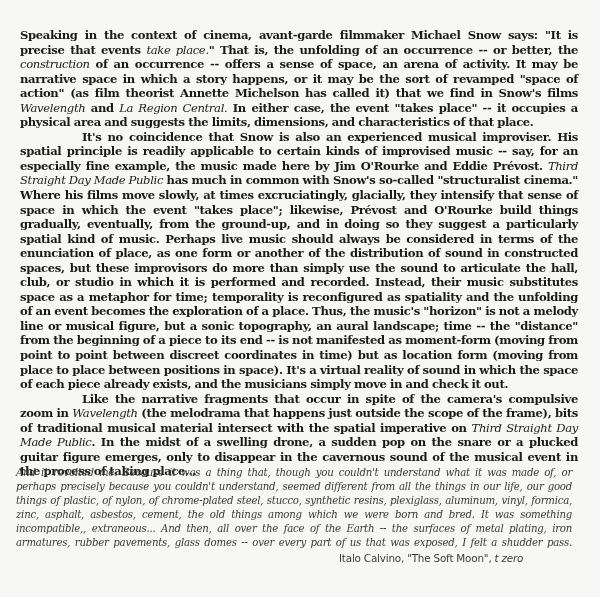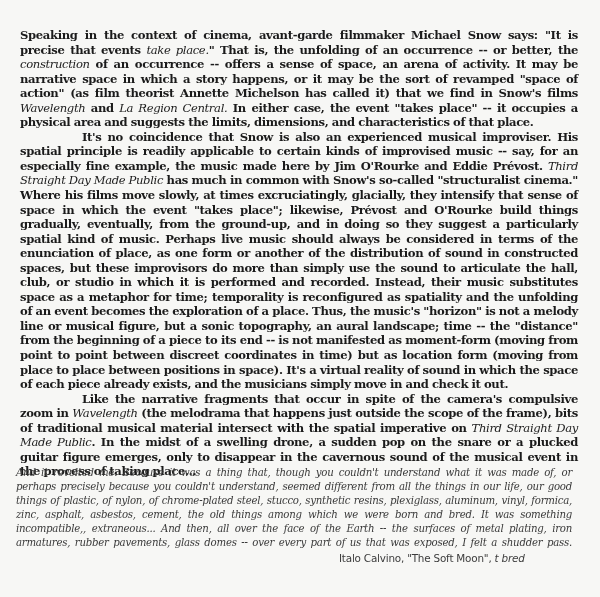--- a/index.html
+++ b/index.html
@@ -79,15 +79,15 @@
     <p><span>Speaking in the context of cinema, avant-garde filmmaker Michael Snow  says: "It  is precise that events </span><em>take place.</em><span>" That is, the unfolding of an occurrence -- or  better, the </span><em>construction</em><span> of an occurrence -- offers a sense of space, an arena of activity. It may be narrative space in which a story happens, or it may be the sort of revamped "space of action" (as film theorist Annette Michelson has called it) that we find in Snow's films </span><em>Wavelength</em><span> and </span><em>La Region Central.</em><span> In either case, the event "takes place" -- it occupies a physical area and suggests the limits, dimensions, and characteristics of that place.</span></p>
     <p class="indent"><span>It's no coincidence that Snow is also an experienced musical improviser. His spatial principle is readily applicable to certain kinds of improvised music -- say, for an especially fine example, the music made here by Jim O'Rourke and Eddie Prévost. </span><em>Third Straight Day Made Public</em><span> has much in common with Snow's so-called "structuralist cinema." Where his films move slowly, at times excruciatingly, glacially, they intensify that sense of space in which the event "takes place"; likewise, Prévost and O'Rourke build things gradually, eventually, from the ground-up, and in doing so they suggest a particularly spatial kind of music. Perhaps live music should always be considered in terms of the enunciation of place, as one form or another of the distribution of sound in constructed spaces, but these improvisors do more than simply use the sound to articulate the hall, club, or studio in which it is performed and recorded. Instead, their music substitutes space as a metaphor for time; temporality is reconfigured as spatiality and the unfolding of an event becomes the exploration of a place. Thus, the music's "horizon" is not a melody line or musical figure, but a sonic topography, an aural landscape; time -- the "distance" from the beginning of a piece to its end -- is not manifested as moment-form (moving from point to point between discreet coordinates in time) but as location form (moving from place to place between positions in space). It's a virtual reality of sound in which the space of each piece already exists, and the musicians simply move in and check it out.</span></p>
     <p class="indent"><span>Like the narrative fragments that occur in spite of the camera's compulsive zoom in </span><em>Wavelength</em><span> (the melodrama that happens just outside the scope of the frame), bits of traditional musical material intersect with the spatial imperative on  </span><em>Third Straight Day Made Public</em><span>. In the midst of a swelling drone, a sudden pop on the snare or a plucked guitar figure emerges, only to disappear in the cavernous sound of the musical event in the process of taking place...</span></p>
   </div>
 
   <div class="quote">
     <p>And it revolted me. Because it was a thing that, though you couldn't understand what it was made of, or perhaps precisely because you couldn't understand, seemed different from all the things in our life, our good things of plastic, of nylon, of chrome-plated steel, stucco, synthetic resins, plexiglass, aluminum, vinyl, formica, zinc, asphalt, asbestos, cement, the old things among which we were born and bred. It was something incompatible,, extraneous... And then, all over the face of the Earth -- the surfaces of metal plating, iron armatures, rubber pavements, glass domes -- over every part of us that was exposed, I felt a shudder pass.</p>
   </div>
 
   <div class="attribution">
-    <span>Italo Calvino, "The Soft Moon", </span><em>t bred</em>
+    <span>Italo Calvino, "The Soft Moon", </span><em>t zero</em>
   </div>
 </div>
 
 </body></html>

